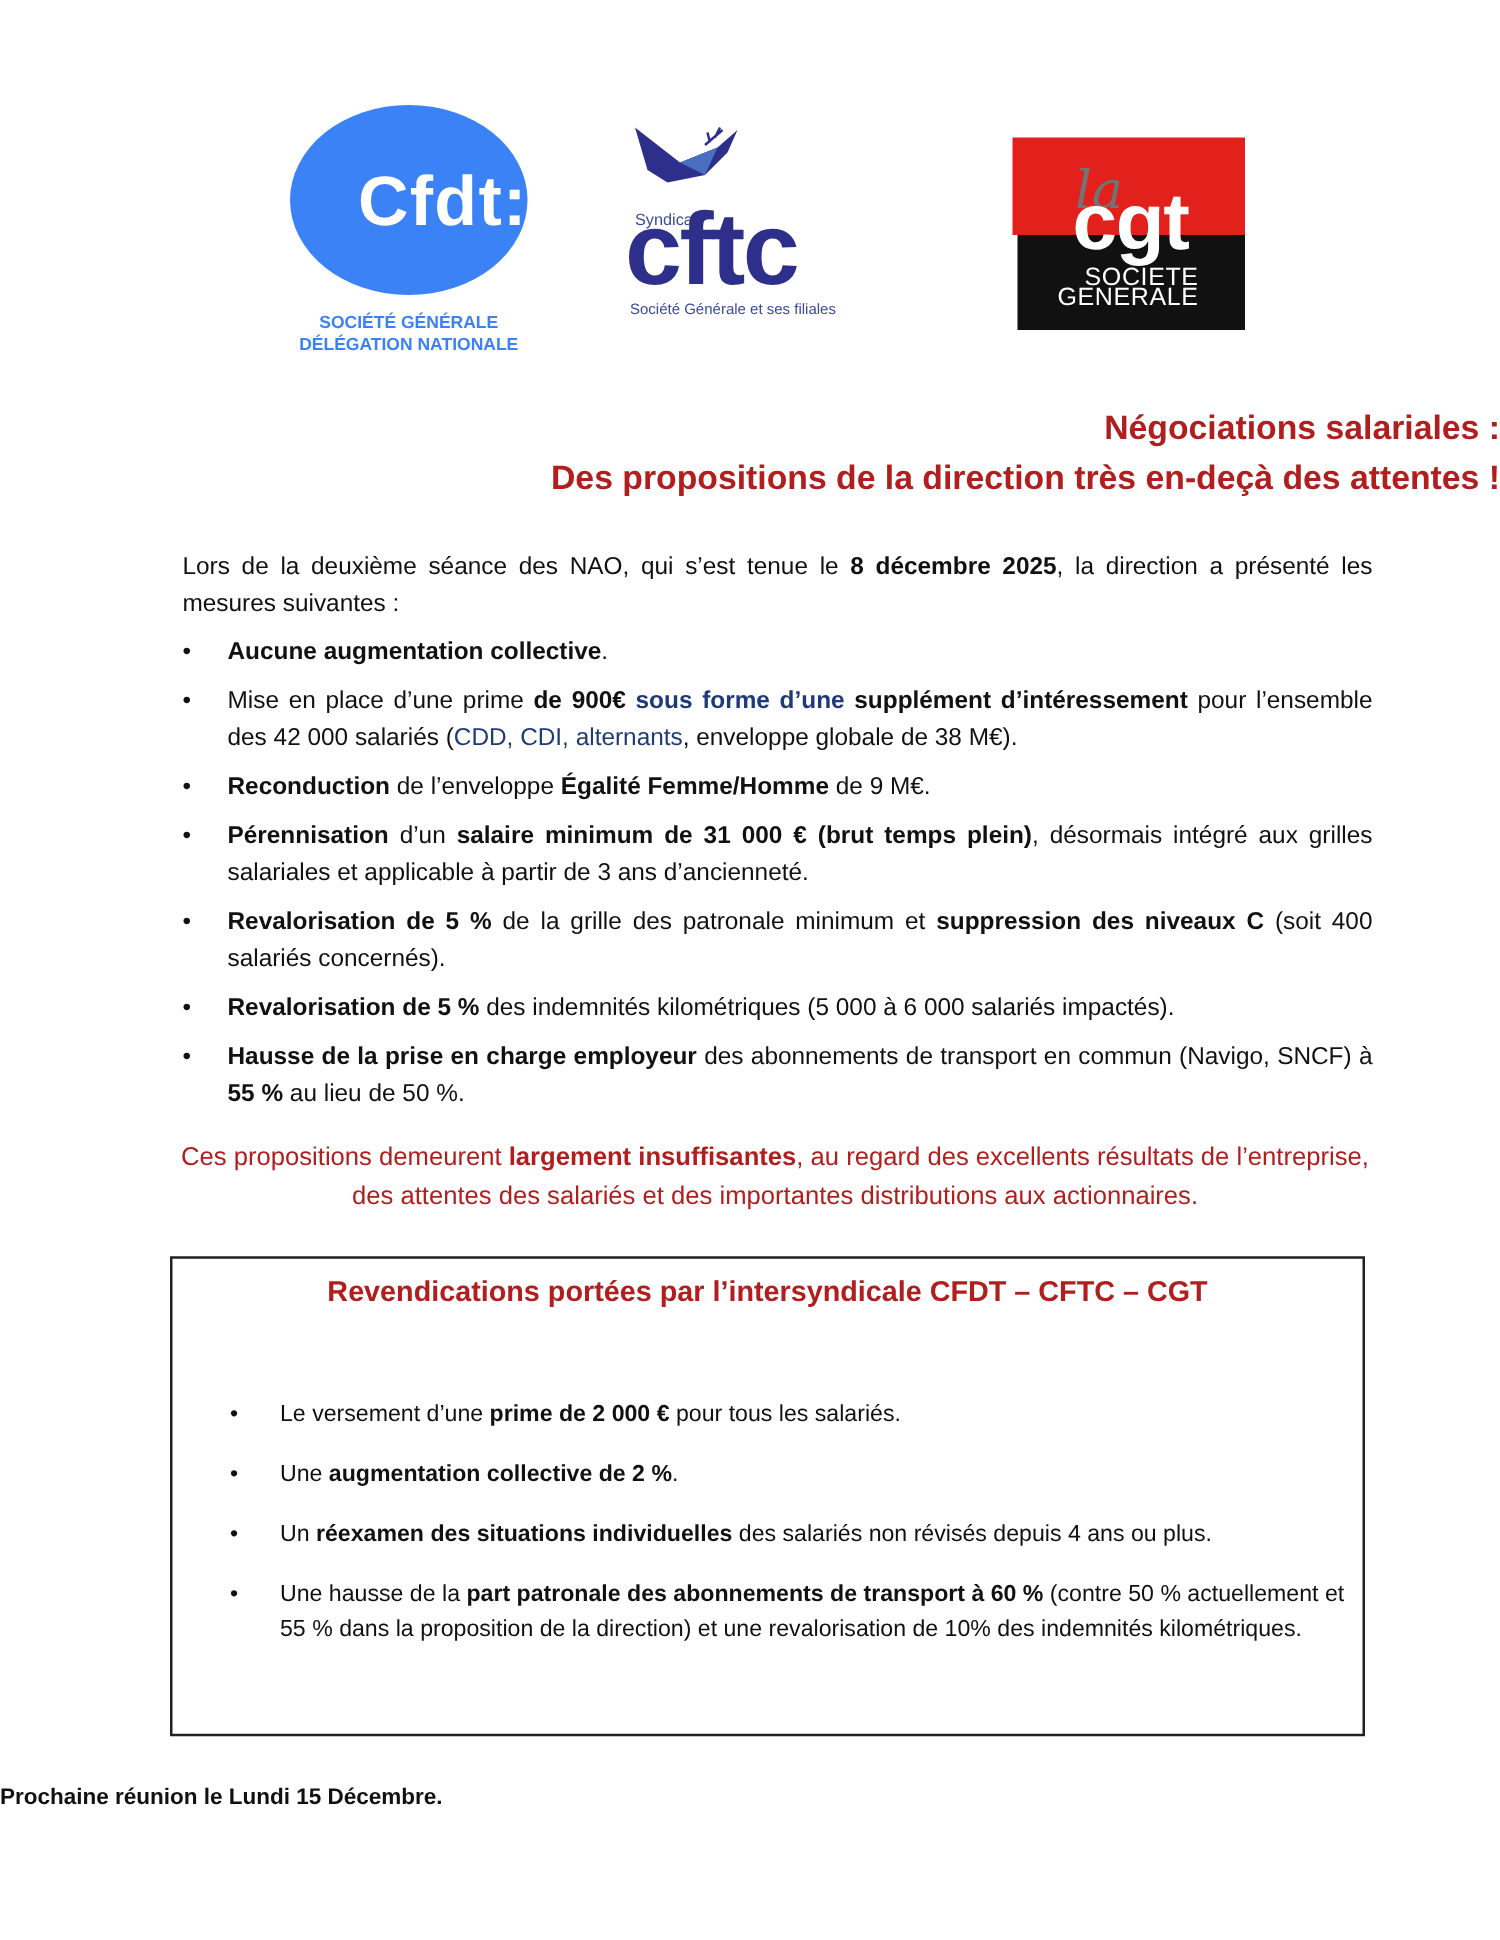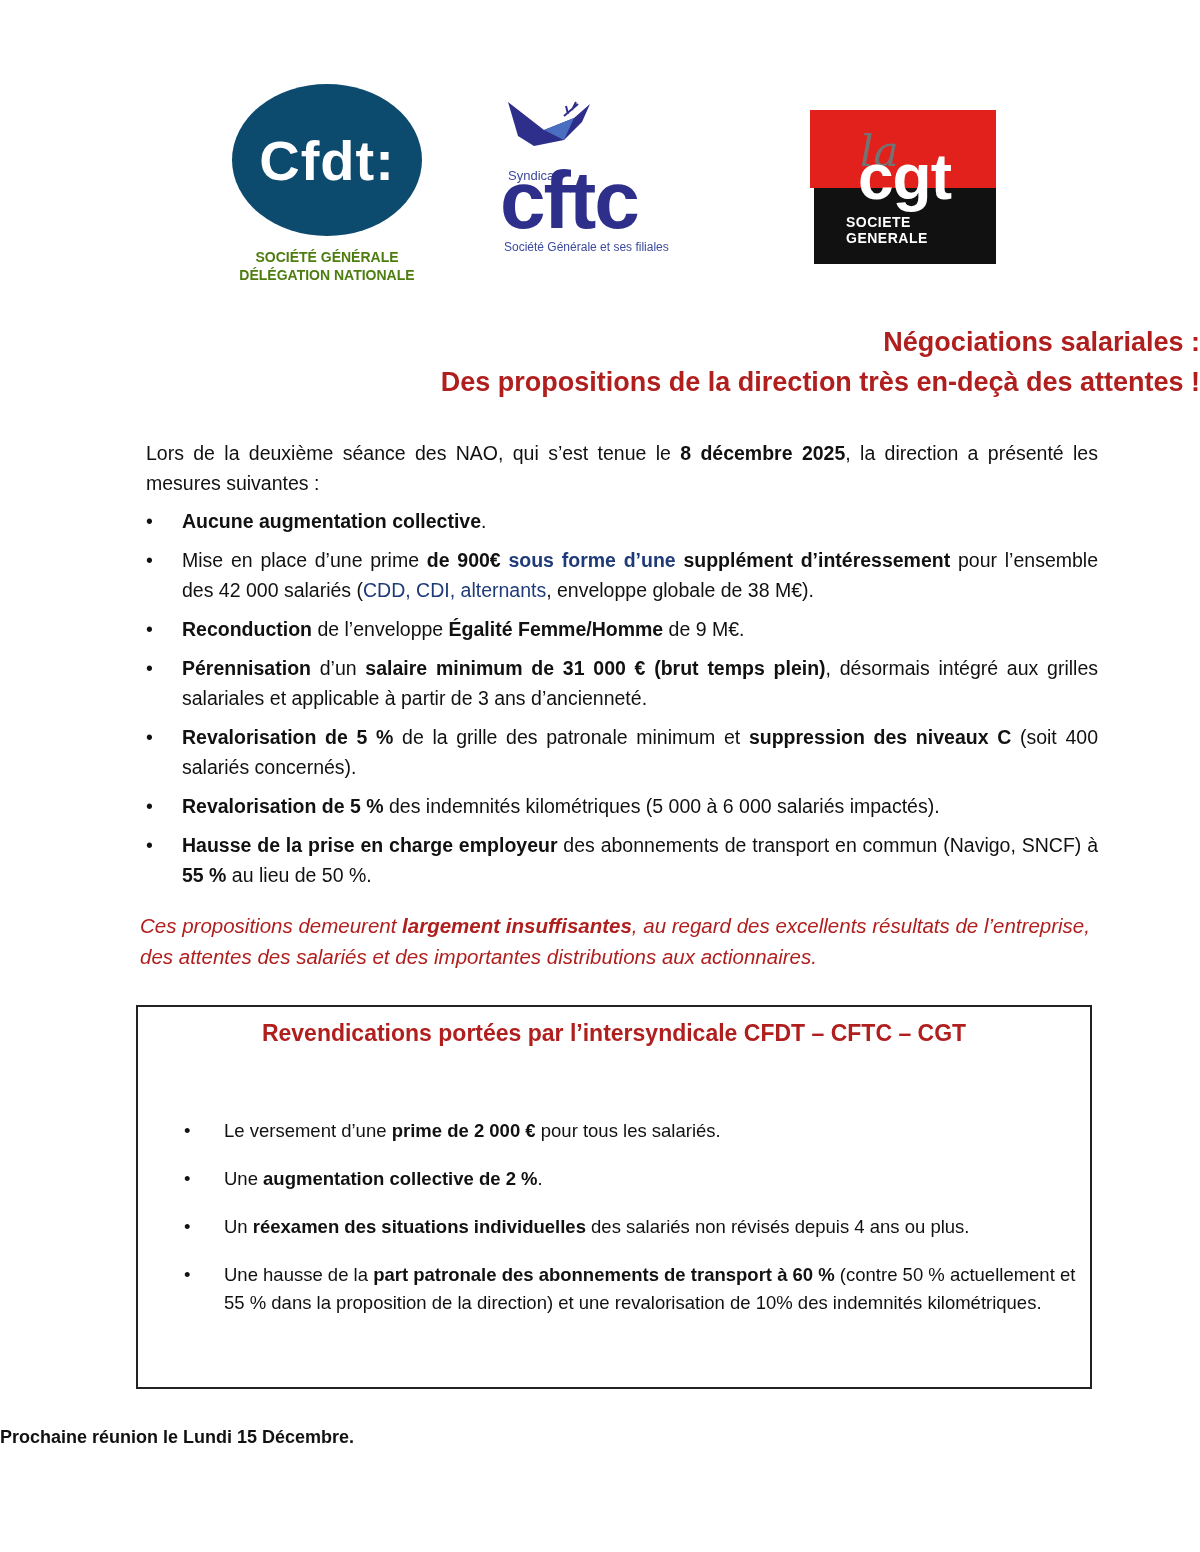--- a/index.html
+++ b/index.html
@@ -2,53 +2,53 @@
 <html><head>
   <meta charset="utf-8">
   <style>
     html, body { margin: 0; padding: 0; background: #ffffff; }
     body { width: 1200px; height: 1552px; position: relative; overflow: hidden;
            font-family: "Liberation Sans", sans-serif; color: #111; }
     .logos { position: absolute; top: 0; left: 0; width: 1200px; height: 300px; }
     
     .cfdt { position: absolute; left: 232px; top: 84px; width: 190px; height: 200px; }
     .cfdt-circle { position: absolute; left: 0; top: 0; width: 190px; height: 152px;
-                   border-radius: 50%; background: #0c4a6e; display: flex; align-items: center; justify-content: center; }
+                   border-radius: 50%; background: #3b82f6; display: flex; align-items: center; justify-content: flex-end; }
     .cfdt-word { color: #fff; font-weight: 700; font-size: 56px; letter-spacing: 1px; }
     .cfdt-sub { position: absolute; left: 0; top: 164px; width: 190px; text-align: center;
-                color: #4d7c0f; font-weight: 700; font-size: 14px; line-height: 18px; letter-spacing: 0px; }
+                color: #3b82f6; font-weight: 700; font-size: 14px; line-height: 18px; letter-spacing: 0px; }
     
     .cftc { position: absolute; left: 498px; top: 96px; width: 210px; height: 160px; }
     .cftc-bird { position: absolute; left: 6px; top: 0; width: 90px; height: 60px; }
     .cftc-syndicat { position: absolute; left: 10px; top: 72px; font-size: 13px; color: #3b4a9c; }
     .cftc-word { position: absolute; left: 2px; top: 62px; font-size: 82px; font-weight: 700;
                  color: #2e2f8a; letter-spacing: -2px; line-height: 84px; }
     .cftc-sub { position: absolute; left: 6px; top: 144px; font-size: 12px; color: #3b4a9c; }
     
     .cgt { position: absolute; left: 810px; top: 110px; width: 186px; height: 154px; }
     .cgt-red { position: absolute; left: 0; top: 0; width: 186px; height: 78px; background: #e2211c; }
     .cgt-black { position: absolute; left: 4px; top: 78px; width: 182px; height: 76px; background: #111; }
     .cgt-la { position: absolute; left: 50px; top: 4px; font-family: "DejaVu Serif", serif; font-style: italic;
               font-size: 42px; color: #737373; line-height: 44px; margin-top: 16px; }
     .cgt-word { position: absolute; left: 48px; top: 36px; font-size: 64px; font-weight: 700; color: #fff;
                 line-height: 62px; letter-spacing: -1px; }
-    .cgt-sub { position: absolute; left: 36px; top: 104px; font-size: 14px; font-weight: 700; color: #fff;
-               line-height: 16px; letter-spacing: 0.5px; }
+    .cgt-sub { position: absolute; left: 36px; top: 104px; font-size: 20px; font-weight: 400; color: #fff;
+               line-height: 16px; letter-spacing: 0.5px; text-align: right; }
 
     .title { position: absolute; top: 322px; left: 0; width: 1200px; text-align: right;
              color: #b01e1e; font-weight: 700; font-size: 27px; line-height: 40px; }
     .intro { position: absolute; top: 438px; left: 146px; width: 952px; font-size: 19.5px; line-height: 30px;
              text-align: justify; }
     .mesures { position: absolute; top: 506px; left: 146px; width: 952px; margin: 0; padding: 0; list-style: none; }
     .mesures li { position: relative; padding-left: 36px; font-size: 19.5px; line-height: 30px;
                   text-align: justify; margin-bottom: 9px; }
     .mesures li .dot { position: absolute; left: 0; top: 0; width: 12px; }
     .blue { color: #1f3a78; }
-    .conclusion { position: absolute; top: 910px; left: 140px; width: 960px; text-align: left;
-                  color: #b01e1e; font-size: 20.5px; line-height: 31px; font-style: italic; }
+    .conclusion { position: absolute; top: 910px; left: 140px; width: 960px; text-align: center;
+                  color: #b01e1e; font-size: 20.5px; line-height: 31px; }
     .box { position: absolute; top: 1005px; left: 136px; width: 956px; height: 384px;
            border: 2px solid #222; box-sizing: border-box; }
     .box-title { position: absolute; top: 8px; left: 0; width: 100%; text-align: center;
                  color: #b01e1e; font-weight: 700; font-size: 23px; line-height: 36px; }
     .box-intro { position: absolute; top: 62px; left: 14px; font-size: 18.5px; line-height: 28px; }
     .revs { position: absolute; top: 110px; left: 46px; width: 896px; margin: 0; padding: 0; list-style: none; }
     .revs li { position: relative; padding-left: 40px; font-size: 18.5px; line-height: 28px; margin-bottom: 20px; }
     .revs li .dot { position: absolute; left: 0; top: 0; }
     .next { position: absolute; top: 1420px; left: 0; width: 1200px; text-align: left;
             font-weight: 700; font-size: 18px; line-height: 34px; }

